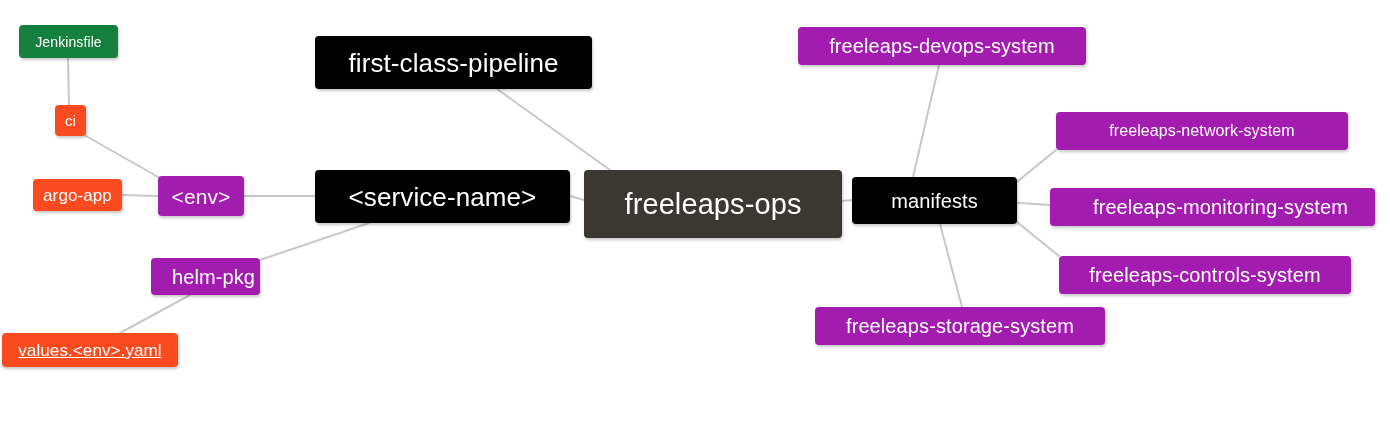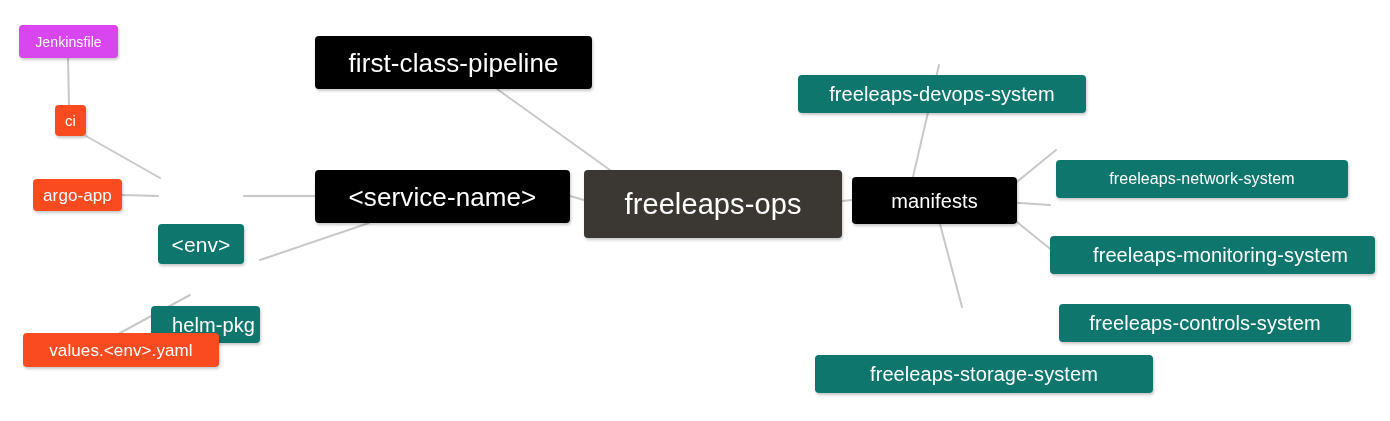--- a/index.html
+++ b/index.html
@@ -36,22 +36,22 @@
     color: #ffffff;
     border-radius: 4px;
     white-space: nowrap;
     line-height: 1;
     box-shadow: 1px 2px 3px rgba(0,0,0,0.22);
     text-align: center;
     letter-spacing: 0.1px;
   }
   .node-root      { background: #3b3733; }
   .node-blue      { background: #000000; }
-  .node-green     { background: #0f766e; margin-top: 48px; }
-  .node-orange    { background: #d946ef; }
+  .node-green     { background: #a21caf; }
+  .node-orange    { background: #15803d; }
   .node-red       { background: #fa4b20; }
 </style>
 </head>
 <body>
 
 <div id="mindmap-canvas">
   <svg id="edge-layer" viewBox="0 0 1390 421" xmlns="http://www.w3.org/2000/svg">
       <line x1="570" y1="196" x2="584" y2="200" stroke="#c8c8c8" stroke-width="2" stroke-linecap="round"></line>
       <line x1="497" y1="89" x2="610" y2="170" stroke="#c8c8c8" stroke-width="2" stroke-linecap="round"></line>
       <line x1="842" y1="201" x2="852" y2="200" stroke="#c8c8c8" stroke-width="2" stroke-linecap="round"></line>
@@ -70,20 +70,20 @@
   <div id="node-layer">
       <div class="node node-root" style="left: 584px; top: 170px; width: 258px; height: 68px; font-size: 29px;">freeleaps-ops</div>
       <div class="node node-blue" style="left: 315px; top: 170px; width: 255px; height: 53px; font-size: 26px;">&lt;service-name&gt;</div>
       <div class="node node-blue" style="left: 315px; top: 36px; width: 277px; height: 53px; font-size: 26px;">first-class-pipeline</div>
       <div class="node node-blue" style="left: 852px; top: 177px; width: 165px; height: 47px; font-size: 20px;">manifests</div>
       <div class="node node-green" style="left: 158px; top: 176px; width: 86px; height: 40px; font-size: 21px;">&lt;env&gt;</div>
       <div class="node node-green" style="left: 151px; top: 258px; width: 109px; height: 37px; font-size: 20px; padding-left: 16px;">helm-pkg</div>
       <div class="node node-red" style="left: 55px; top: 105px; width: 31px; height: 31px; font-size: 15px;">ci</div>
       <div class="node node-orange" style="left: 19px; top: 25px; width: 99px; height: 33px; font-size: 14px;">Jenkinsfile</div>
       <div class="node node-red" style="left: 33px; top: 179px; width: 89px; height: 32px; font-size: 17px;">argo-app</div>
-      <div class="node node-red" style="left: 23px; top: 333px; width: 196px; height: 34px; font-size: 17px;">values.&lt;env&gt;.yaml</div>
+      <div class="node node-red" style="left: 2px; top: 333px; width: 176px; height: 34px; font-size: 17px; text-decoration: underline;">values.&lt;env&gt;.yaml</div>
       <div class="node node-green" style="left: 798px; top: 27px; width: 288px; height: 38px; font-size: 20px;">freeleaps-devops-system</div>
       <div class="node node-green" style="left: 1056px; top: 112px; width: 292px; height: 38px; font-size: 16px;">freeleaps-network-system</div>
       <div class="node node-green" style="left: 1050px; top: 188px; width: 325px; height: 38px; font-size: 20px; padding-left: 16px;">freeleaps-monitoring-system</div>
       <div class="node node-green" style="left: 1059px; top: 256px; width: 292px; height: 38px; font-size: 20px;">freeleaps-controls-system</div>
-      <div class="node node-green" style="left: 815px; top: 307px; width: 338px; height: 38px; font-size: 20px;">freeleaps-storage-system</div>
+      <div class="node node-green" style="left: 815px; top: 307px; width: 290px; height: 38px; font-size: 20px;">freeleaps-storage-system</div>
     </div>
 </div>
 
 </body></html>

